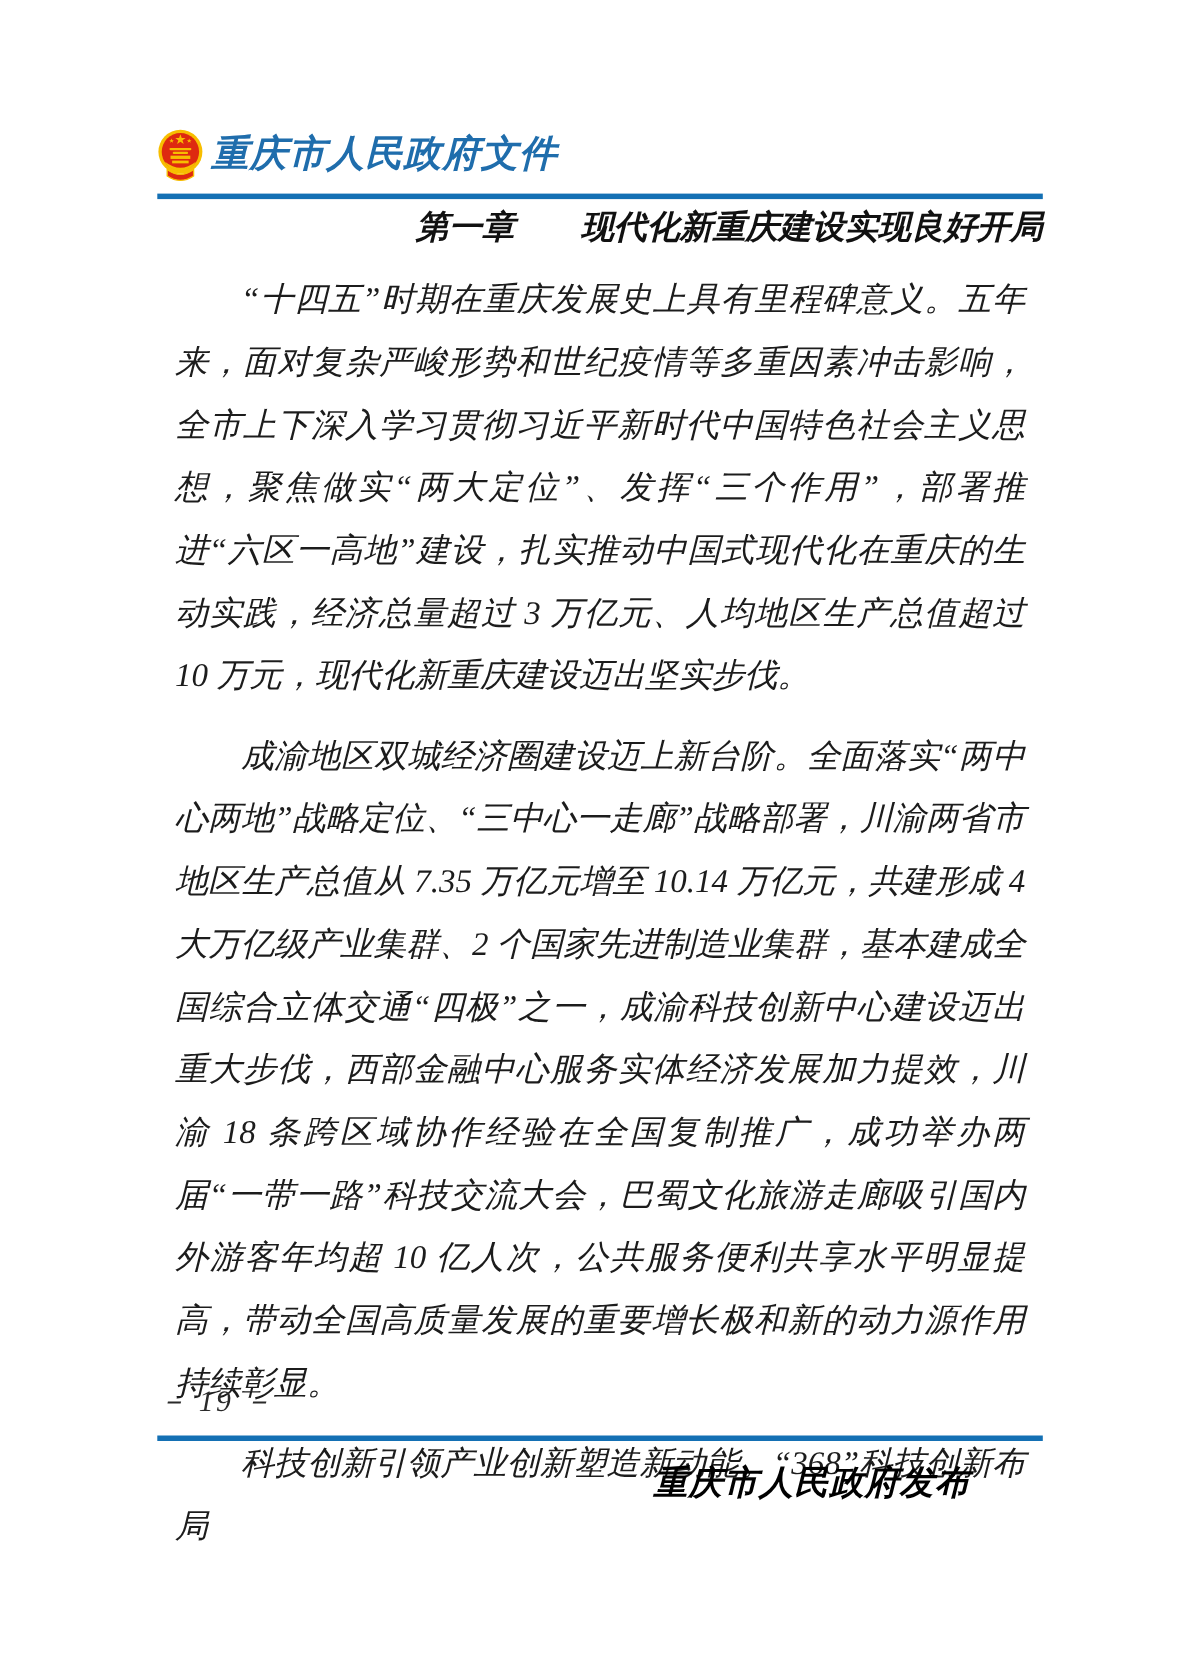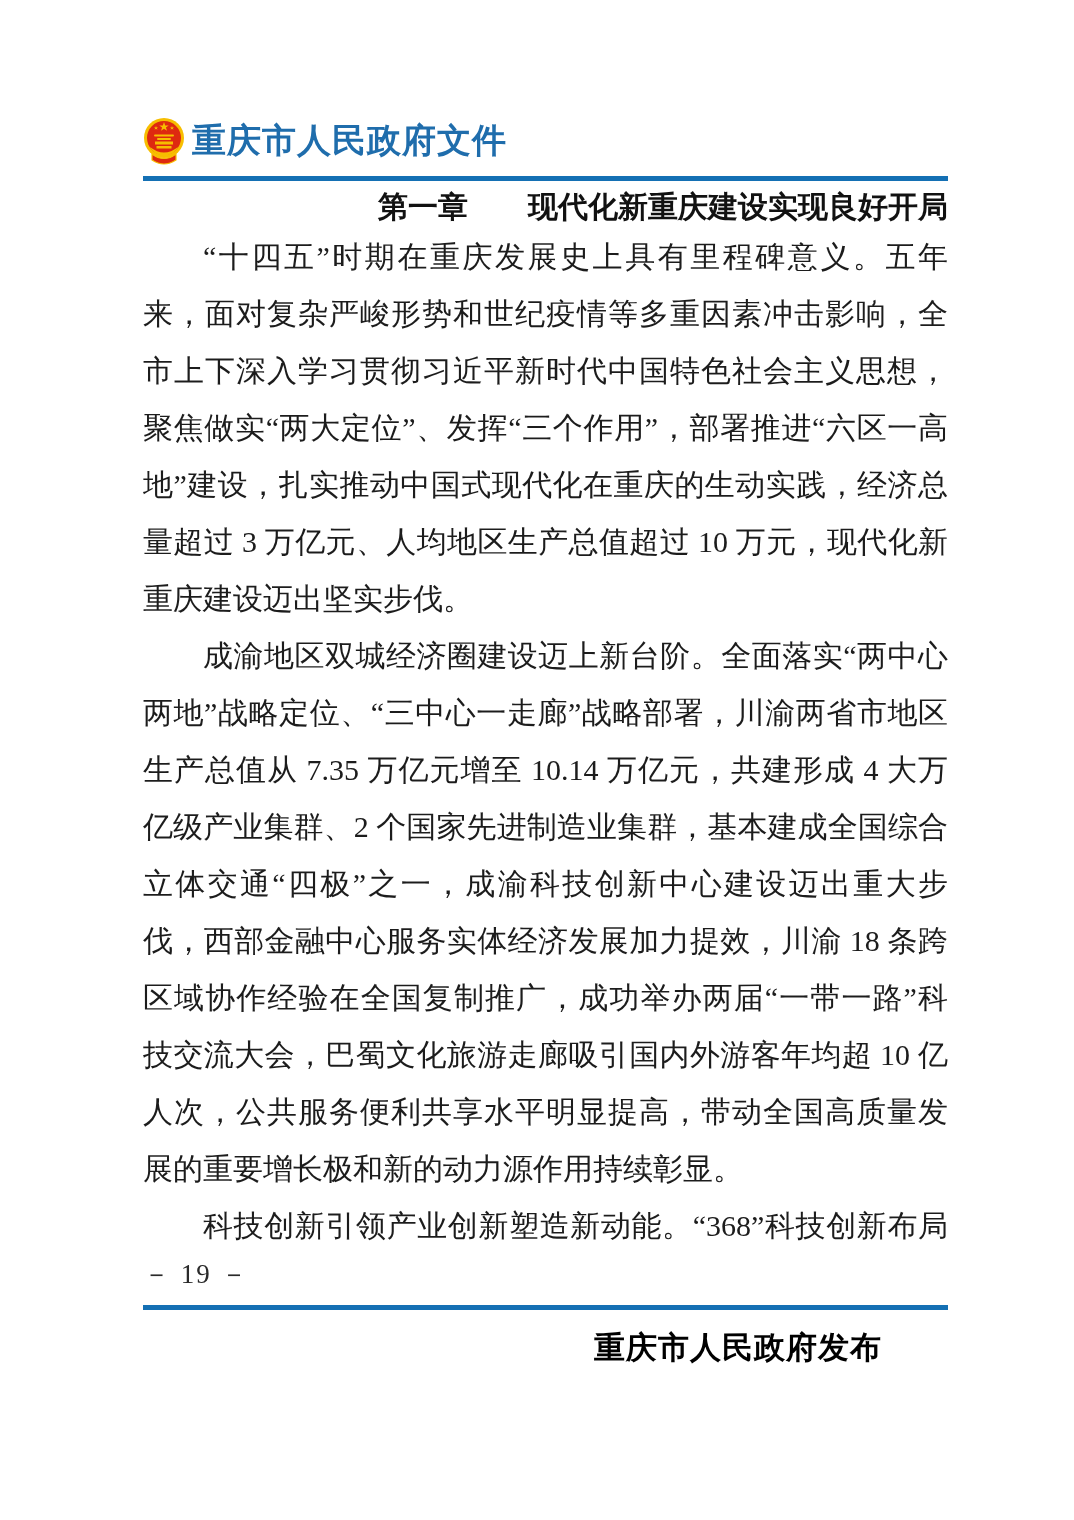--- a/index.html
+++ b/index.html
@@ -15,20 +15,21 @@
     width: 1074px;
     height: 1520px;
     background: #ffffff;
   }
   .content {
     position: absolute;
     left: 143px;
     top: 0;
     width: 805px;
     height: 100%;
+    font-style: italic;
   }
   
   .doc-header {
     position: absolute;
     top: 116px;
     left: 0;
     display: flex;
     align-items: center;
     gap: 7px;
   }
@@ -73,21 +74,21 @@
     top: 228px;
     left: 0;
     width: 805px;
     font-size: 30px;
     line-height: 57px;
     color: #1c1c1c;
     text-align: justify;
   }
   .body-text p {
     text-indent: 2em;
-    margin: 0;
+    margin: 16px;
   }
   .body-text p.force-justify-last {
     text-align-last: justify;
   }
   
   .page-number {
     position: absolute;
     top: 1256px;
     left: 0;
     width: 805px;

